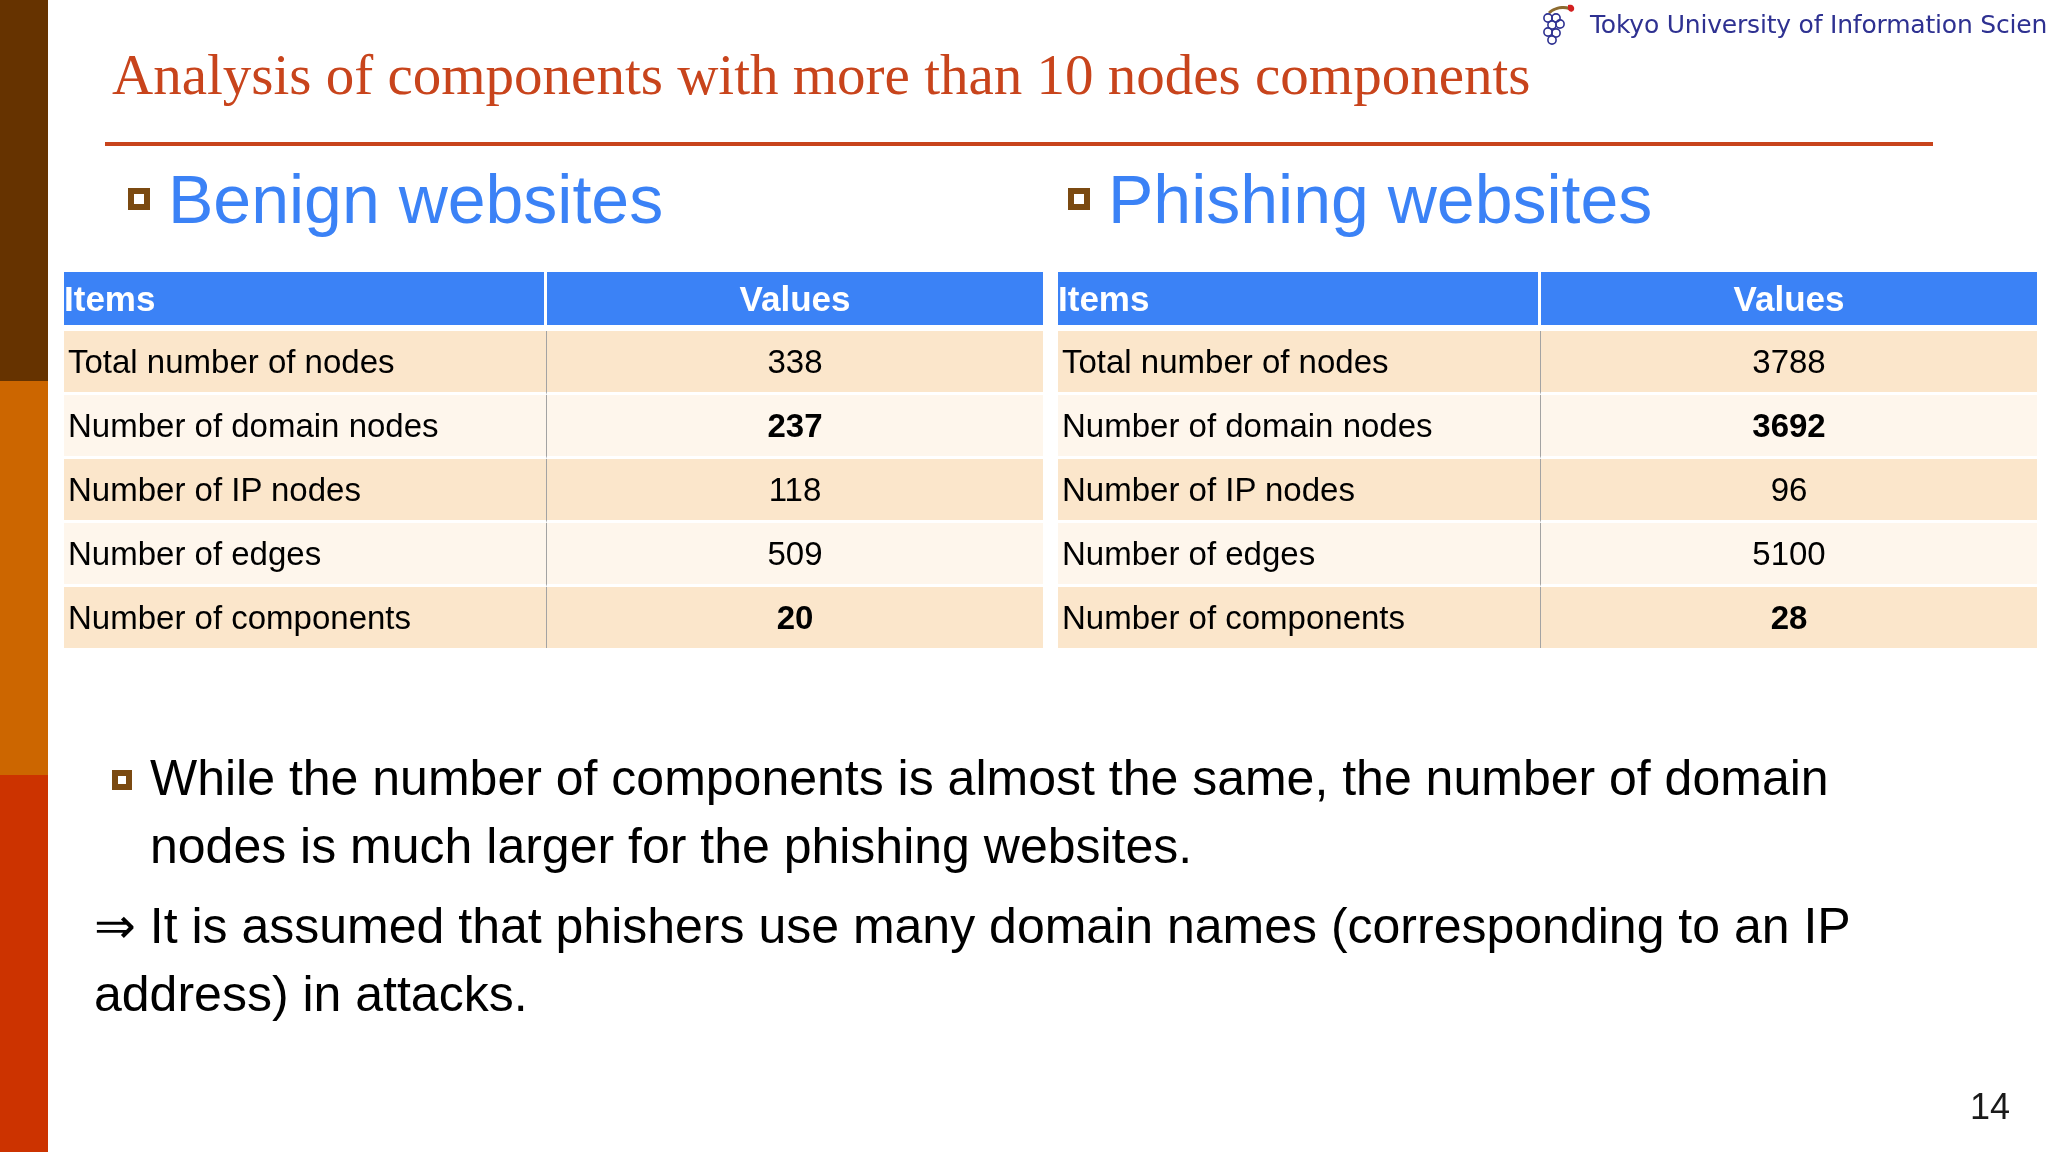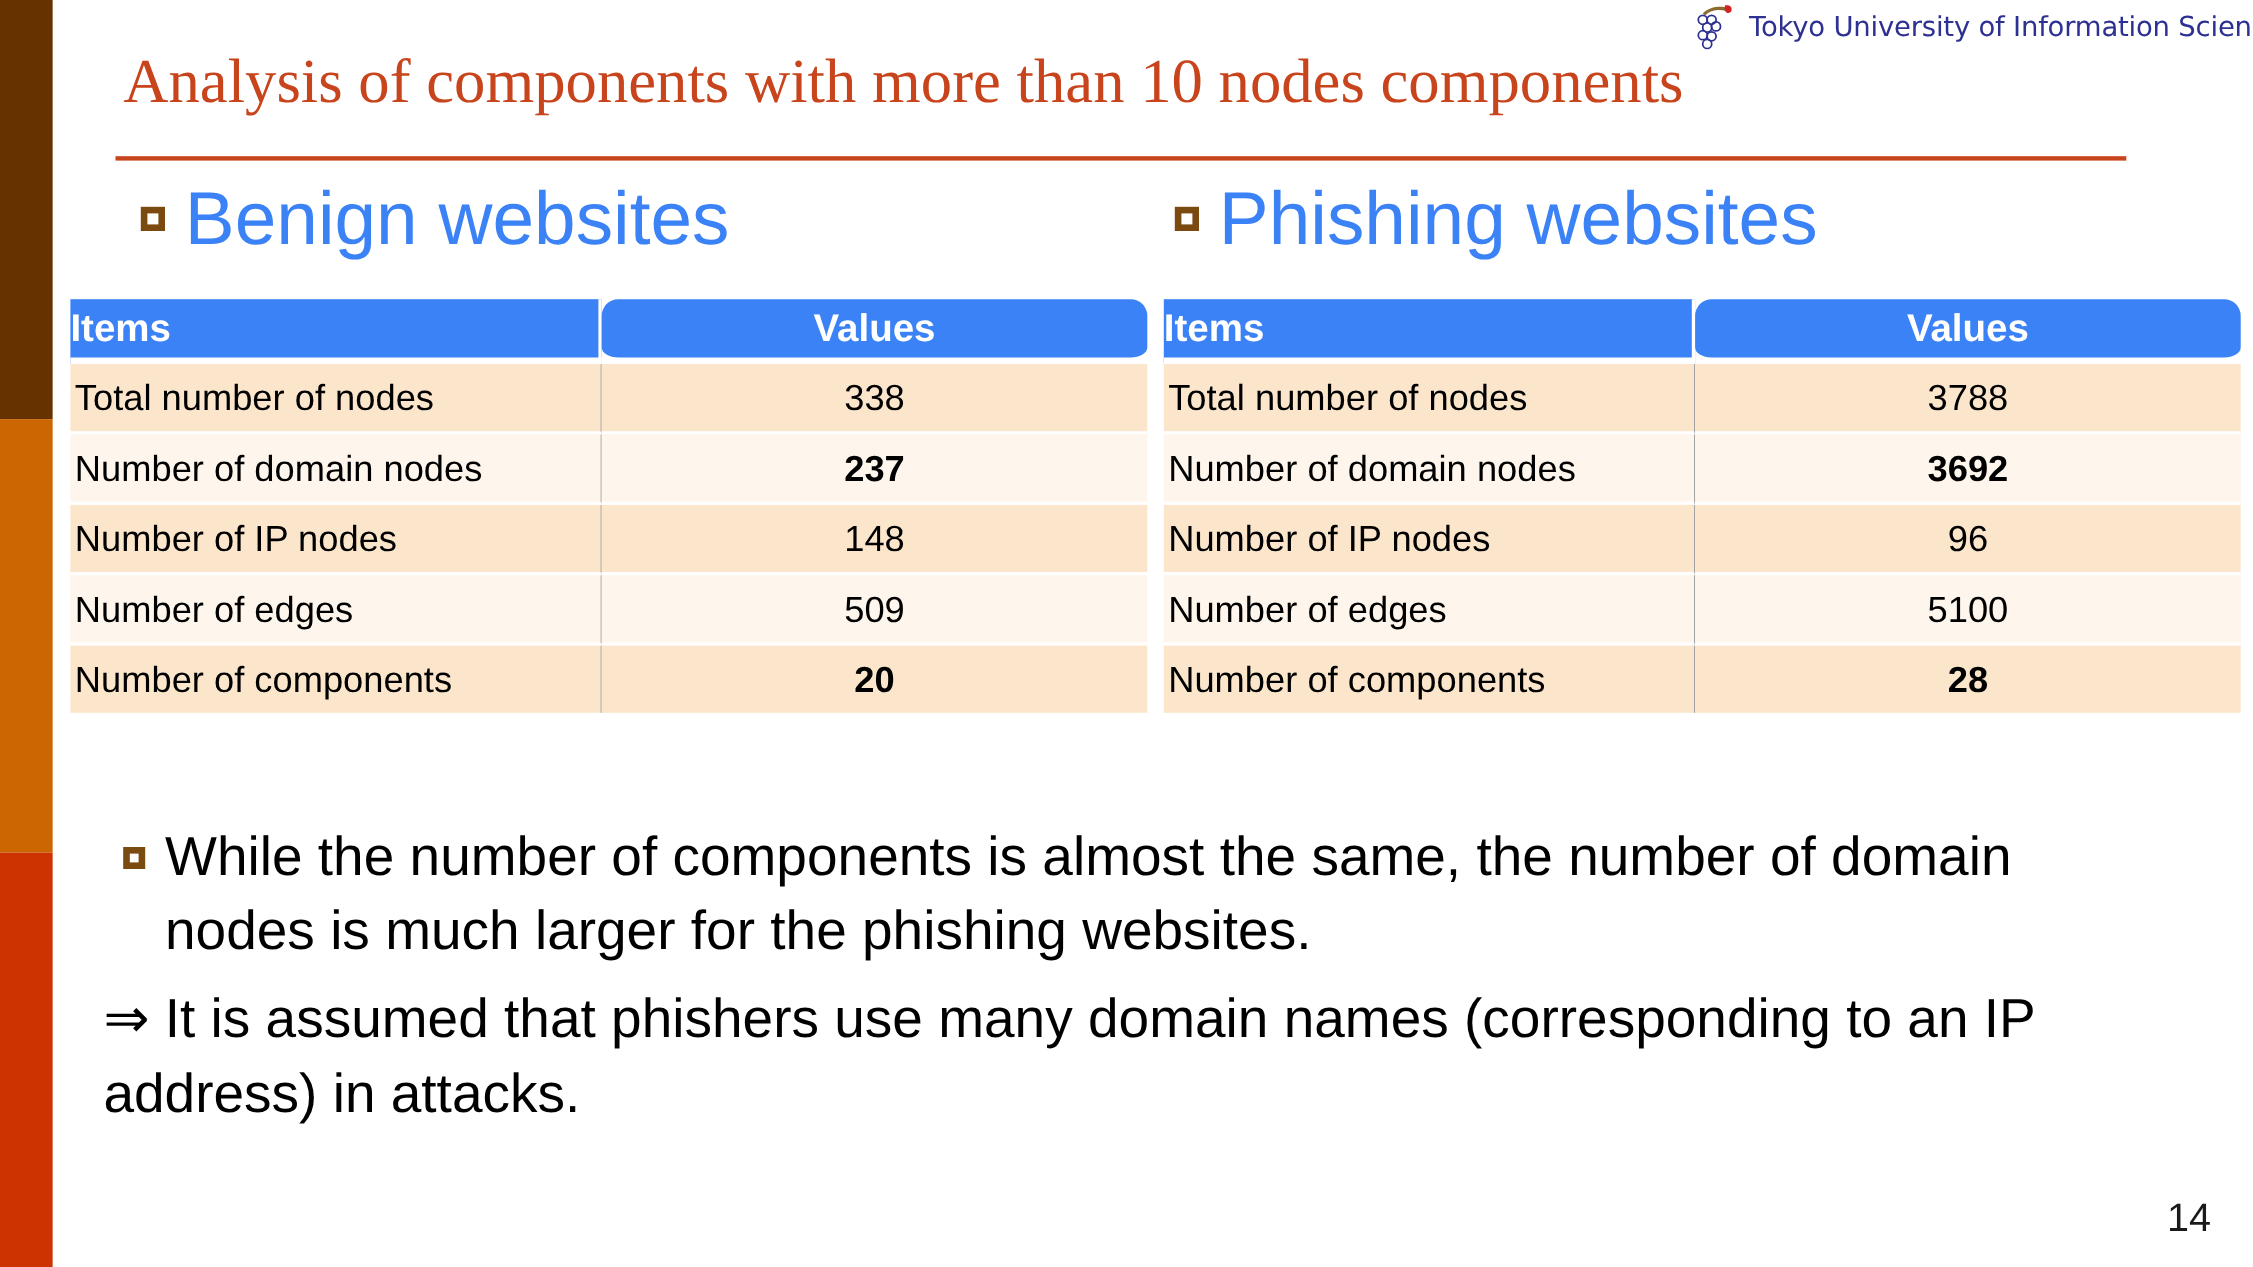--- a/index.html
+++ b/index.html
@@ -115,21 +115,21 @@
     background: #3b82f6;
     color: #ffffff;
     font-size: 35px;
     font-weight: bold;
     text-align: center;
     height: 53px;
     padding: 0;
     border-right: 3px solid #ffffff;
     border-bottom: 6px solid #ffffff;
   }
-  .data-table th:last-child { border-right: none; border-radius: 15px; }
+  .data-table th:last-child { border-right: none; }
 
   .data-table td {
     height: 61px;
     padding: 0 0 0 4px;
     font-size: 33px;
     color: #000000;
     border-right: 1px solid #a3a3a3;
     border-bottom: 3px solid #ffffff;
     vertical-align: middle;
   }
@@ -231,21 +231,21 @@
     <tr>
       <td class="col-item">Total number of nodes</td>
       <td class="col-value">338</td>
     </tr>
     <tr>
       <td class="col-item">Number of domain nodes</td>
       <td class="col-value val-red">237</td>
     </tr>
     <tr>
       <td class="col-item">Number of IP nodes</td>
-      <td class="col-value">148</td>
+      <td class="col-value">118</td>
     </tr>
     <tr>
       <td class="col-item">Number of edges</td>
       <td class="col-value">509</td>
     </tr>
     <tr>
       <td class="col-item">Number of components</td>
       <td class="col-value val-red">20</td>
     </tr>
   </tbody>

